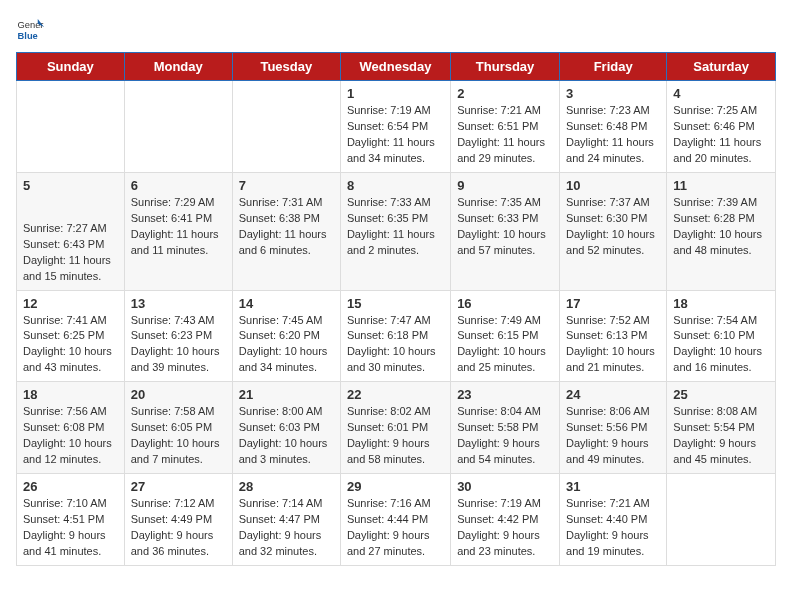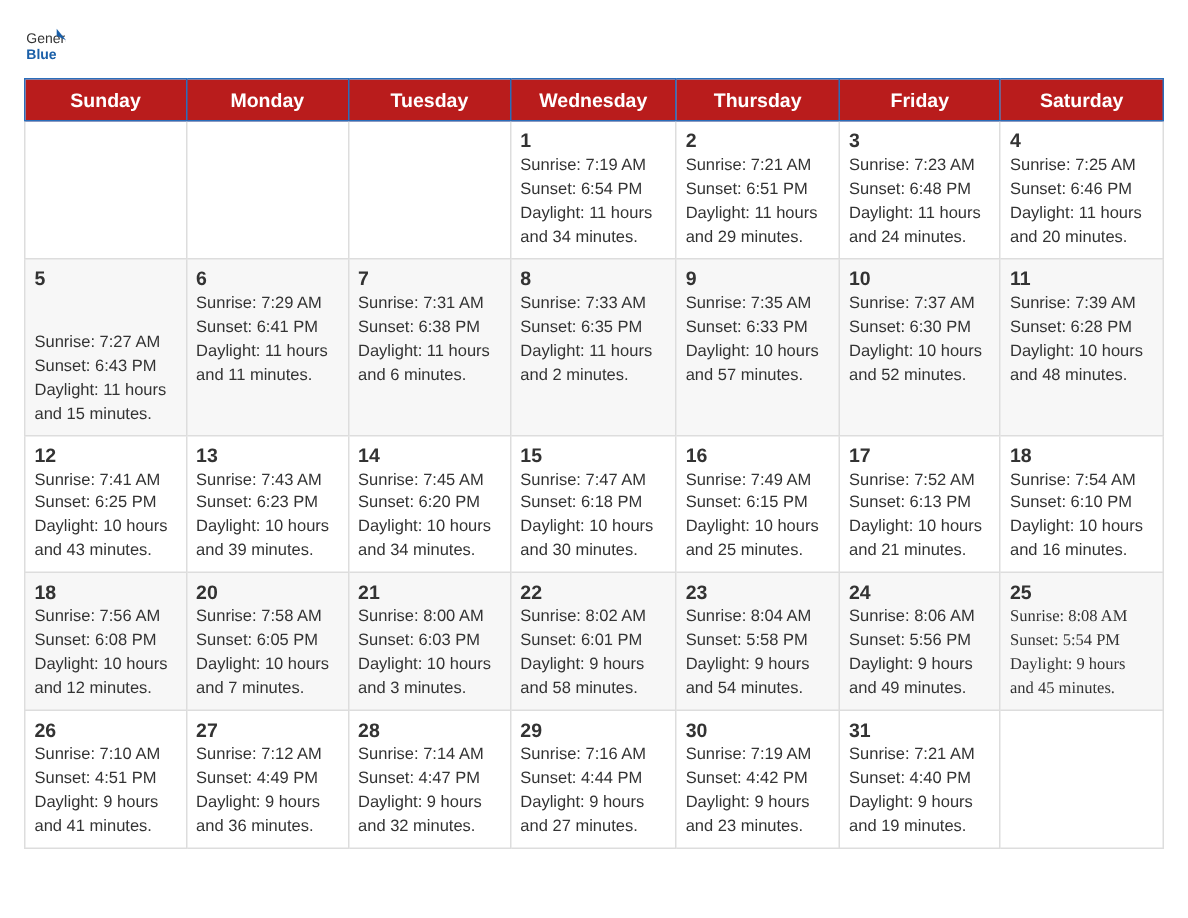--- a/index.html
+++ b/index.html
@@ -269,21 +269,21 @@
         </td>
         <td>
           <span class="day-number">24</span>
           <div class="day-info" style="white-space: pre-line;">Sunrise: 8:06 AM
 Sunset: 5:56 PM
 Daylight: 9 hours
 and 49 minutes.</div>
         </td>
         <td>
           <span class="day-number">25</span>
-          <div class="day-info" style="white-space: pre-line; font-family: Liberation Serif, serif;">Sunrise: 8:08 AM
+          <div class="day-info" style="white-space: pre-line;">Sunrise: 8:08 AM
 Sunset: 5:54 PM
 Daylight: 9 hours
 and 45 minutes.</div>
         </td>
       </tr>
       <tr>
         <td>
           <span class="day-number">26</span>
           <div class="day-info" style="white-space: pre-line;">Sunrise: 7:10 AM
 Sunset: 4:51 PM

